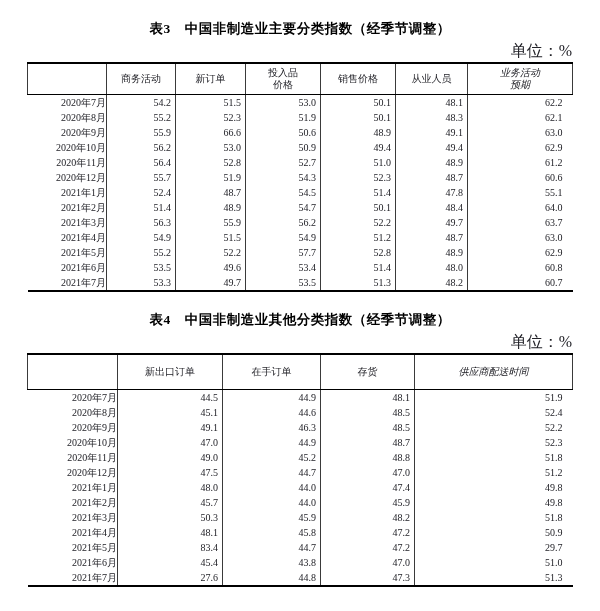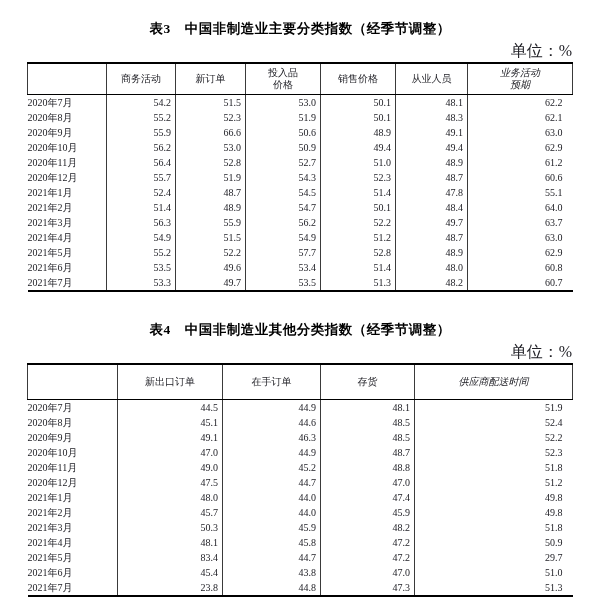--- a/index.html
+++ b/index.html
@@ -11,21 +11,21 @@
     width:600px;height:611px;background:var(--bg);overflow:hidden;
     font-family:"Liberation Serif","DejaVu Serif",serif;color:var(--text);
     box-sizing:border-box;
   }
   .tblwrap{width:545px;margin-left:27px;}
   .tbl-title{
     text-align:center;font-weight:bold;font-size:13.5px;line-height:16px;
     color:var(--title);margin:0;letter-spacing:0.5px;
   }
   #t3-title{padding-top:21px;}
-  #t4-title{padding-top:30px;}
+  #t4-title{padding-top:20px;}
   .unit{
     text-align:right;font-size:16px;line-height:13px;
     margin:7px 0 5px 0;color:var(--text);
   }
   table{
     border-collapse:collapse;table-layout:fixed;width:545px;
     border-top:2.5px solid var(--thick);
     border-bottom:2.5px solid var(--thick);
     font-size:10px;
   }
@@ -41,21 +41,21 @@
   thead th:last-child{border-right:1px solid var(--thin);font-style:italic;}
   tbody td{
     height:15px;line-height:15px;padding:0;white-space:nowrap;
     font-size:10px;
   }
   tbody td:not(:first-child){
     border-left:1px solid var(--thin);
     text-align:right;padding-right:4px;
   }
   tbody td:last-child{padding-right:10px;}
-  tbody td.rowlabel{text-align:left;padding:0;margin-top:26px;}
+  tbody td.rowlabel{text-align:right;padding:0;margin-top:26px;}
 </style>
 </head>
 <body>
 
 <div class="sheet">
 
   <div class="section">
     <h2 class="tbl-title" id="t3-title">表3　中国非制造业主要分类指数（经季节调整）</h2>
     <div class="tblwrap">
       <div class="unit">单位：%</div>
@@ -304,21 +304,21 @@
             </tr>
             <tr>
               <td class="rowlabel">2021年6月</td>
               <td>45.4</td>
               <td>43.8</td>
               <td>47.0</td>
               <td>51.0</td>
             </tr>
             <tr>
               <td class="rowlabel">2021年7月</td>
-              <td>23.8</td>
+              <td>27.6</td>
               <td>44.8</td>
               <td>47.3</td>
               <td>51.3</td>
             </tr>
           </tbody>
       </table>
     </div>
   </div>
 
 </div>

